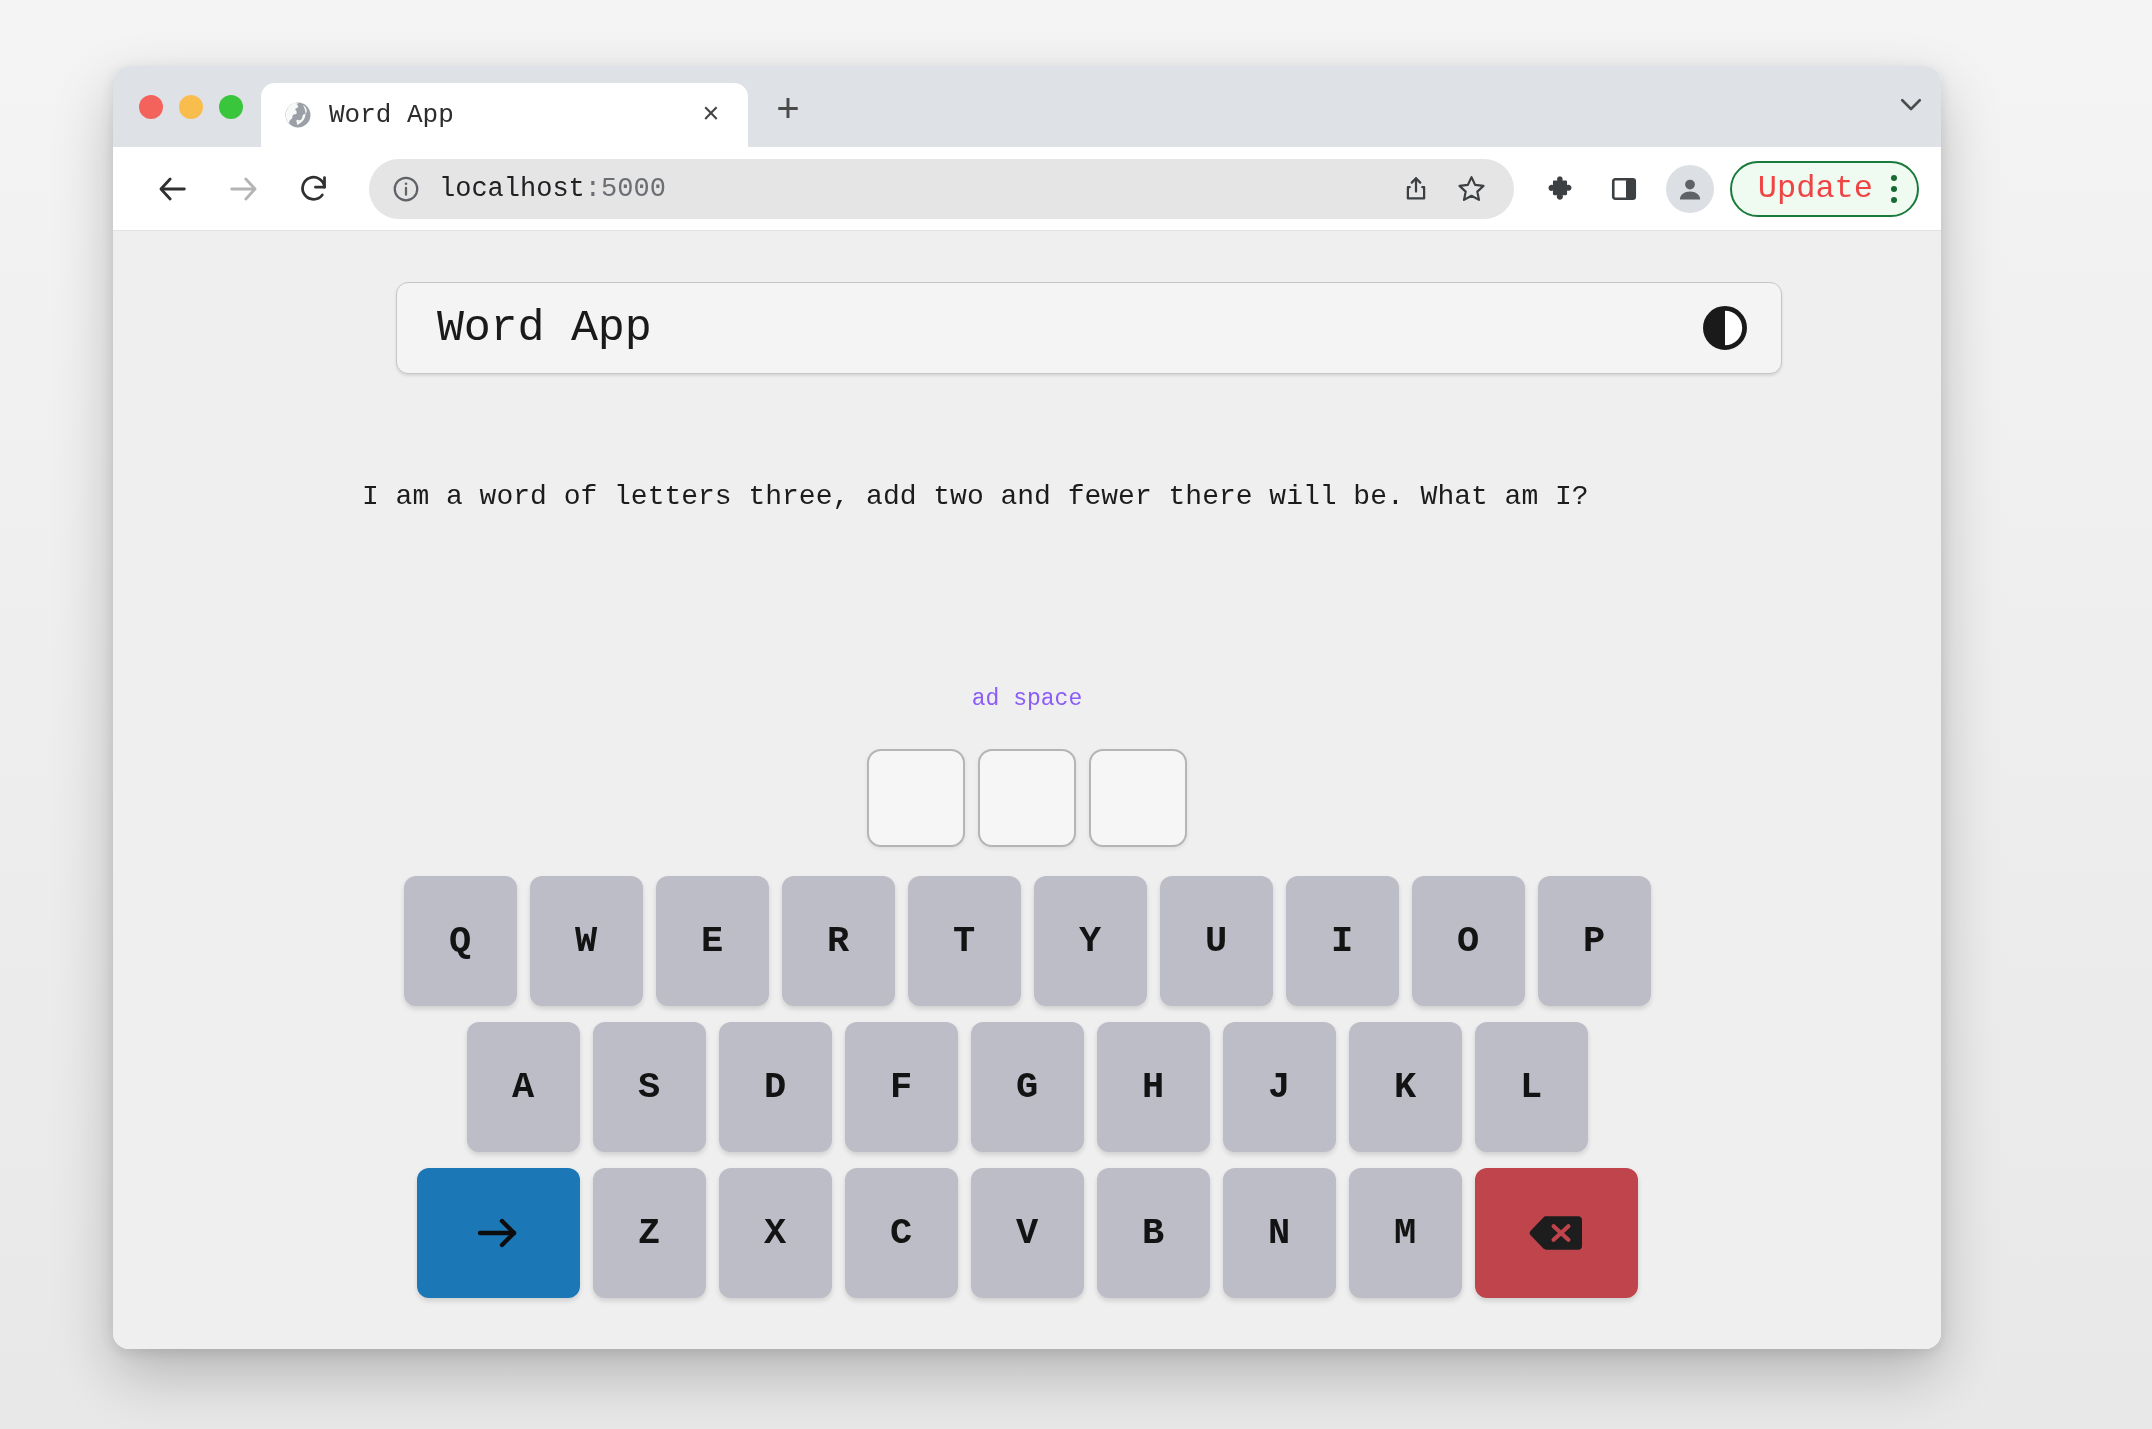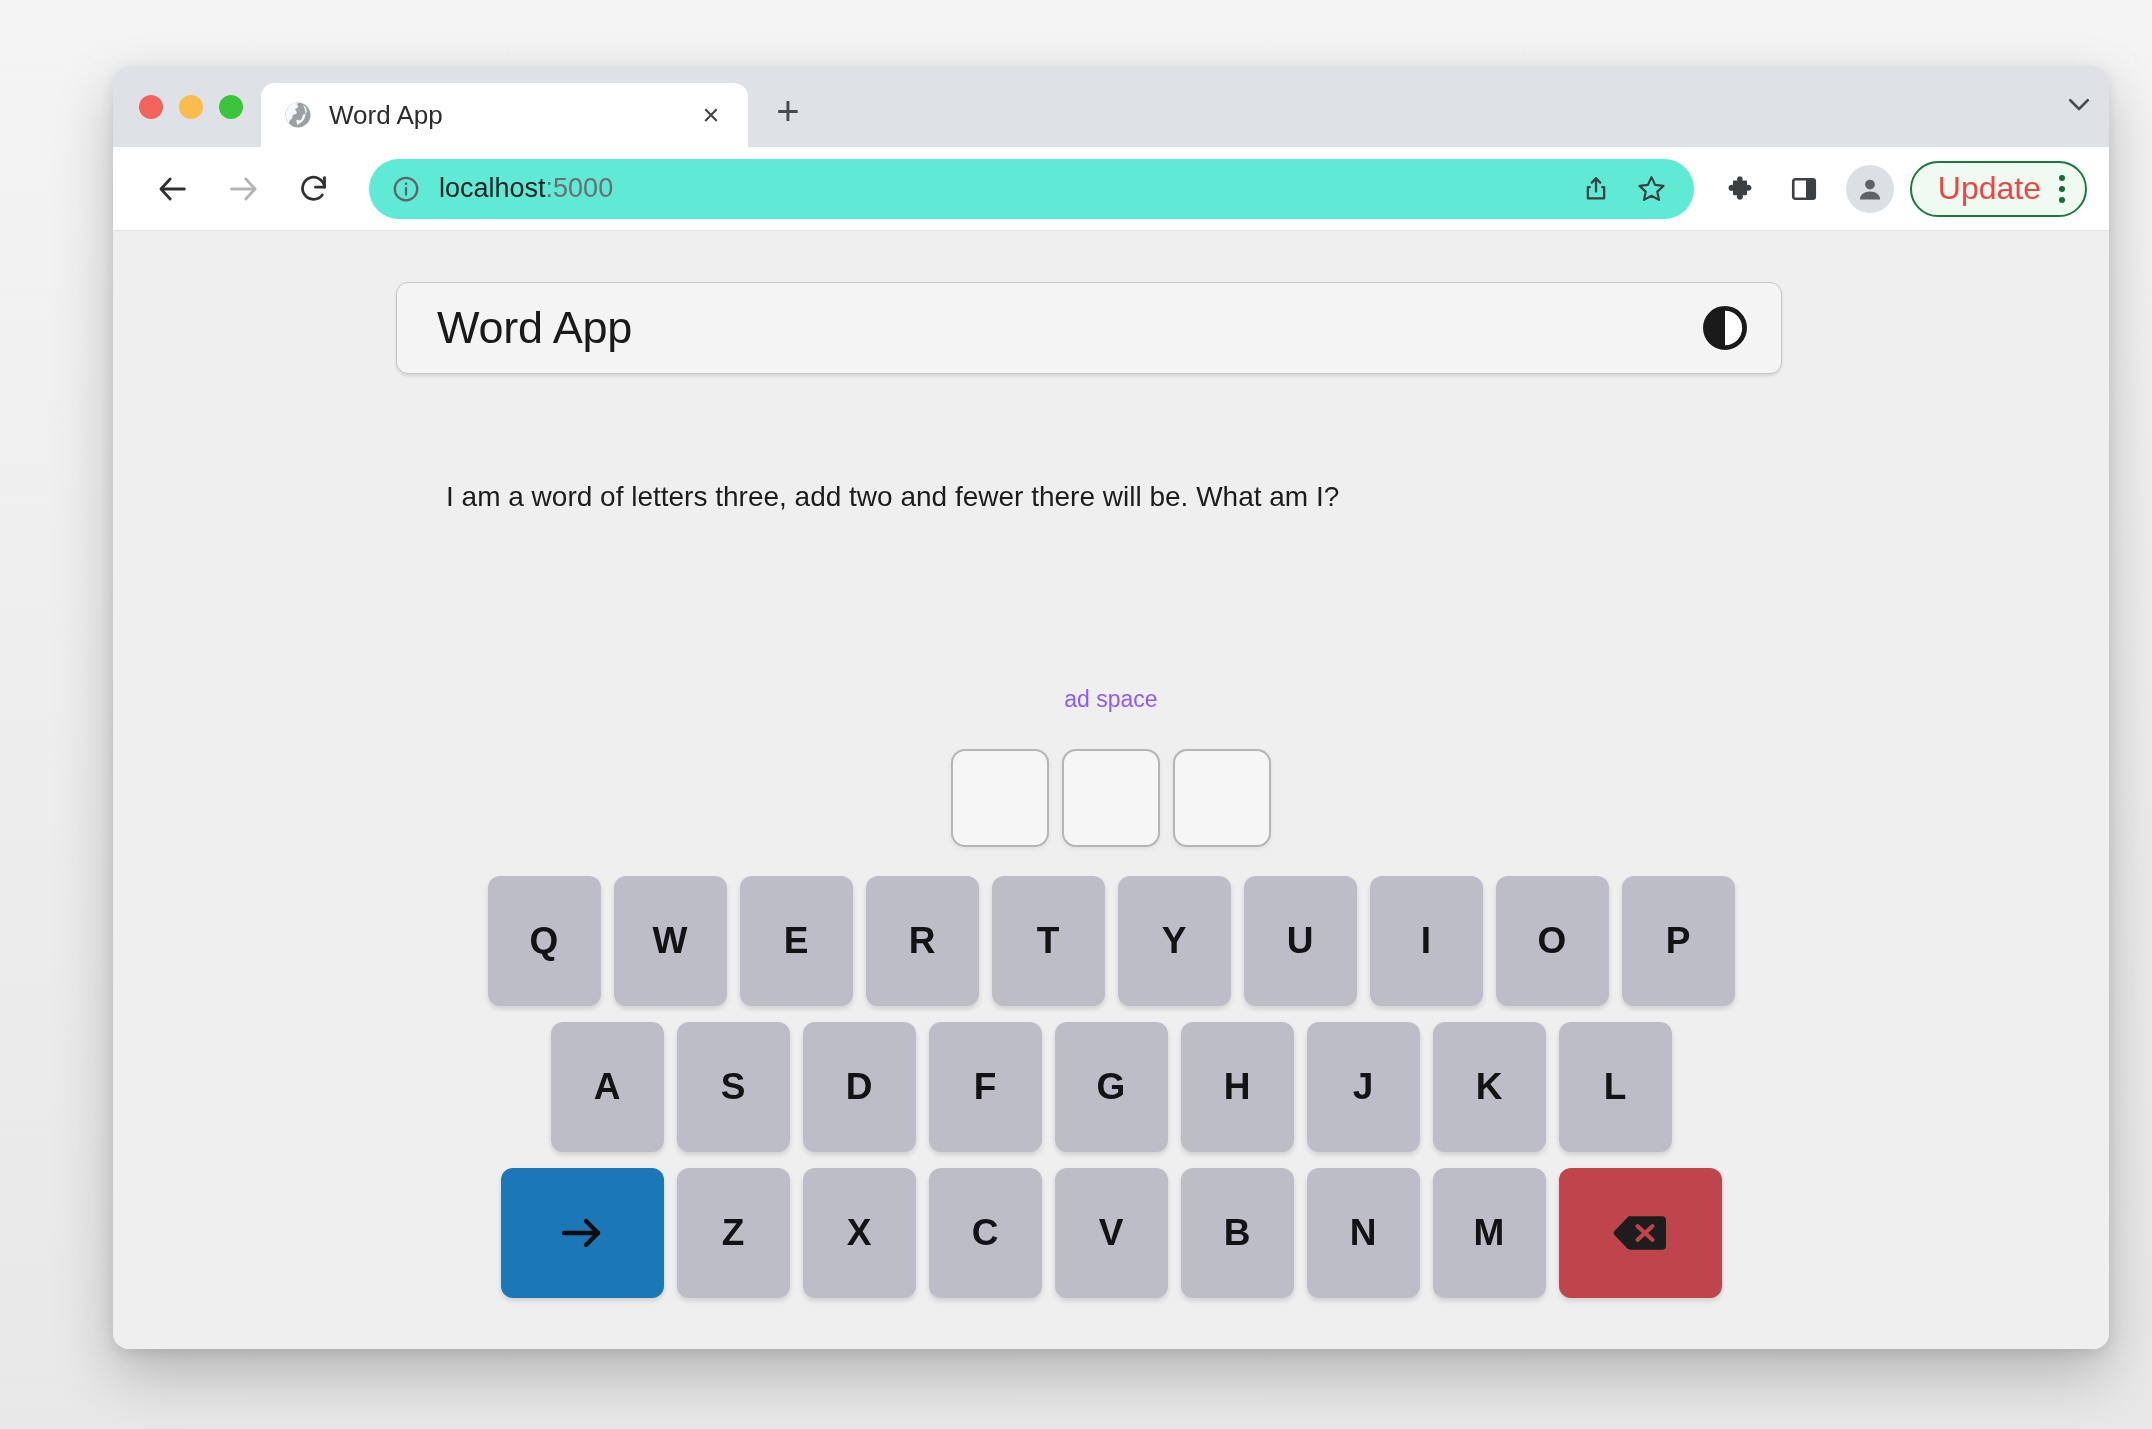--- a/index.html
+++ b/index.html
@@ -18,28 +18,29 @@
     width: 2152px;
     height: 1429px;
     background: linear-gradient(180deg, #f4f4f4 0%, #ededed 55%, #e8e8e8 100%);
   }
 
   
   .window {
     position: absolute;
     left: 113px;
     top: 66px;
-    width: 1996px;
+    width: 1828px;
     height: 1283px;
     border-radius: 16px;
     background: #ffffff;
     box-shadow: 0 26px 60px rgba(0,0,0,0.22), 0 4px 14px rgba(0,0,0,0.10);
     overflow: hidden;
     display: flex;
     flex-direction: column;
+    font-family: Liberation Mono, monospace;
   }
 
   
   .tabstrip {
     position: relative;
     height: 81px;
     background: #dee1e6;
     display: flex;
     align-items: flex-end;
     flex: 0 0 auto;
@@ -112,21 +113,21 @@
     border-radius: 50%;
     color: #303030;
     flex: 0 0 auto;
   }
   .navbtn.disabled { color: #b4b4b4; }
 
   .omnibox {
     flex: 1 1 auto;
     height: 60px;
     margin: 0 12px 0 16px;
-    background: #5eead4;
+    background: #e5e5e5;
     border-radius: 32px;
     display: flex;
     align-items: center;
     padding: 0 16px 0 22px;
     gap: 18px;
     min-width: 0;
   }
   .omni-info { width: 30px; height: 30px; flex: 0 0 auto; color: #5f6368; }
   .omni-url {
     flex: 1 1 auto;

